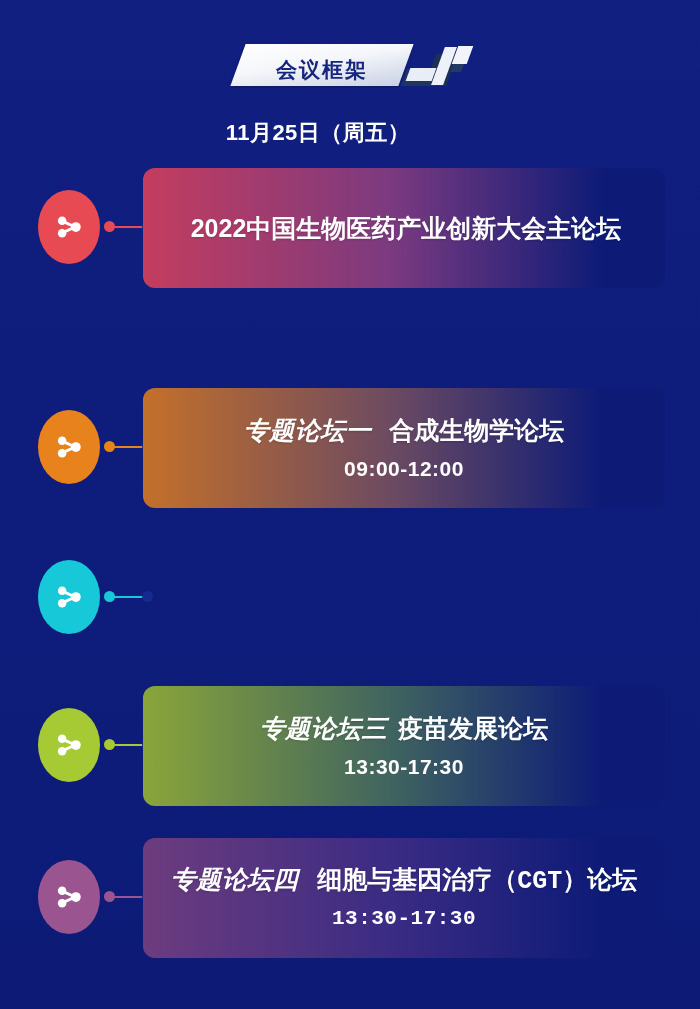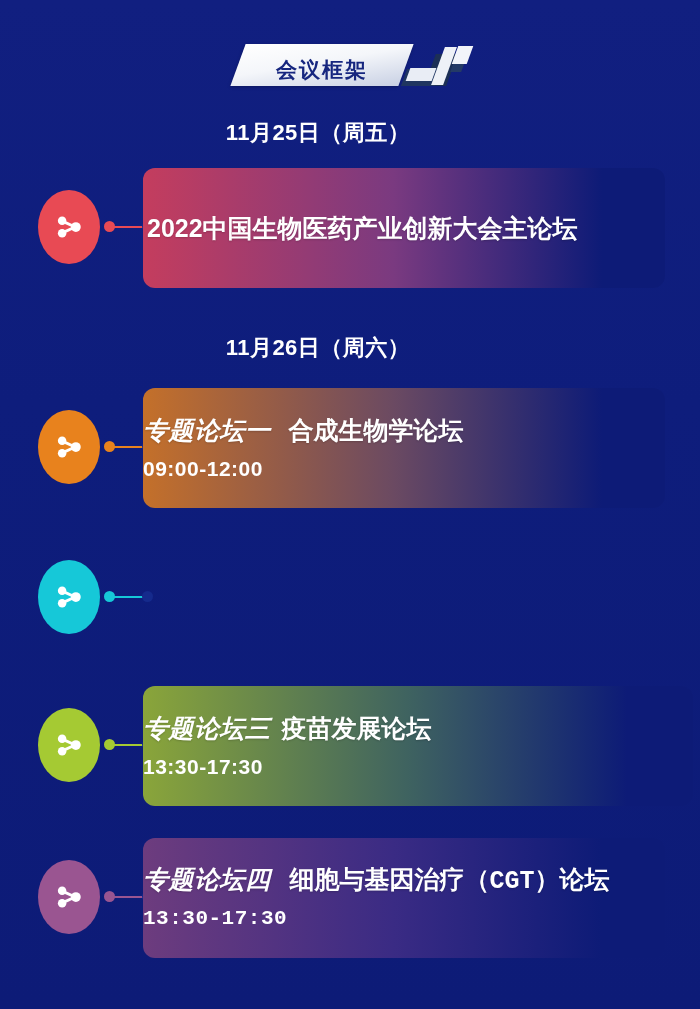--- a/index.html
+++ b/index.html
@@ -141,20 +141,21 @@
     top: 0px;
     width: 522px;
     height: 120px;
     border-radius: 12px;
   }
   .card-inner {
     position: absolute;
     inset: 0;
     display: flex;
     flex-direction: column;
+    align-items: center;
     justify-content: center;
     padding-top: 2px;
   }
   .card-title {
     color: #ffffff;
     font-size: 25px;
     font-weight: bold;
     line-height: 1.1;
     white-space: nowrap;
     text-shadow: 0 1px 2px rgba(0,0,0,0.18);
@@ -183,21 +184,20 @@
     <div class="slash s2"></div>
     <div class="slash s1"></div>
     <div class="slash s4"></div>
     <div class="slash s6"></div>
     <div class="slash s5"></div>
     <div class="banner-label">会议框架</div>
   </div>
 
   <div class="date-row" id="date-0">11月25日（周五）</div>
 
-  <div class="date-row" id="date-1">11月26日（周六）</div>
 
   <div class="row" id="row-0">
     <div class="badge" style="background: rgb(232, 74, 84);">
       <svg width="30" height="30" viewBox="0 0 24 24">
         <line x1="7" y1="7.5" x2="17" y2="12" stroke="#fff" stroke-width="2.2"></line>
         <line x1="7" y1="16.5" x2="17" y2="12" stroke="#fff" stroke-width="2.2"></line>
         <circle cx="6.5" cy="7" r="3.4" fill="#fff"></circle>
         <circle cx="6.5" cy="17" r="3.4" fill="#fff"></circle>
         <circle cx="17.5" cy="12" r="3.9" fill="#fff"></circle>
       </svg>
@@ -262,21 +262,21 @@
         <circle cx="6.5" cy="7" r="3.4" fill="#fff"></circle>
         <circle cx="6.5" cy="17" r="3.4" fill="#fff"></circle>
         <circle cx="17.5" cy="12" r="3.9" fill="#fff"></circle>
       </svg>
     </div>
     <div class="connector">
       <div class="conn-line" style="background: rgb(165, 202, 51);"></div>
       <div class="conn-dot-a" style="background: rgb(165, 202, 51);"></div>
       <div class="conn-dot-b"></div>
     </div>
-    <div class="card" style="background: linear-gradient(90deg, rgb(138, 165, 58) 0%, rgb(63, 99, 96) 48%, rgb(13, 27, 119) 88%, rgb(13, 27, 119) 100%); padding-left: 28px;">
+    <div class="card" style="background: linear-gradient(90deg, rgb(138, 165, 58) 0%, rgb(63, 99, 96) 48%, rgb(13, 27, 119) 88%, rgb(13, 27, 119) 100%);">
       <div class="card-inner">
         <div class="card-title"><span class="idx">专题论坛三</span>&nbsp;<span>疫苗发展论坛</span></div>
         <div class="card-time">13:30-17:30</div>
       </div>
     </div>
   </div>
 
   <div class="row" id="row-4">
     <div class="badge" style="background: rgb(154, 85, 145);">
       <svg width="30" height="30" viewBox="0 0 24 24">

